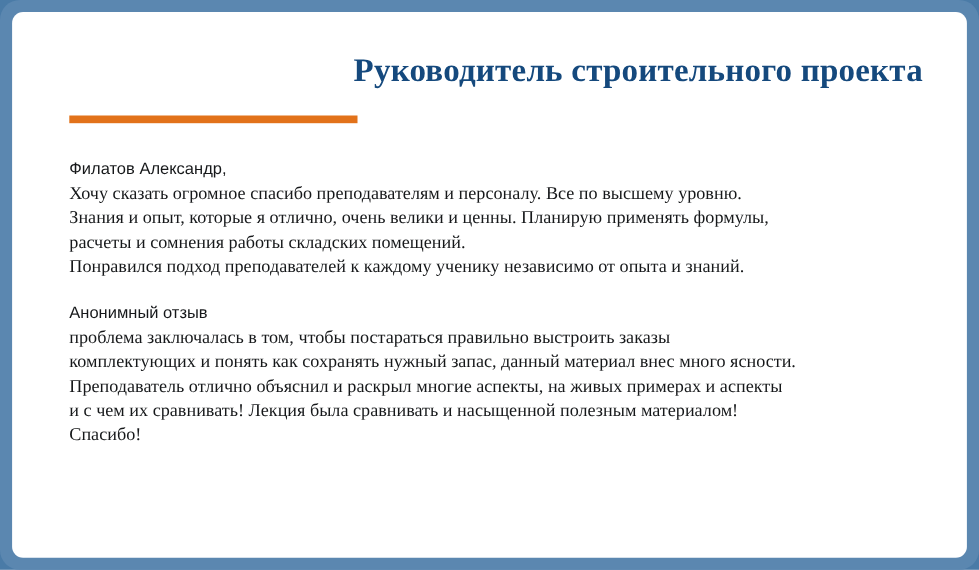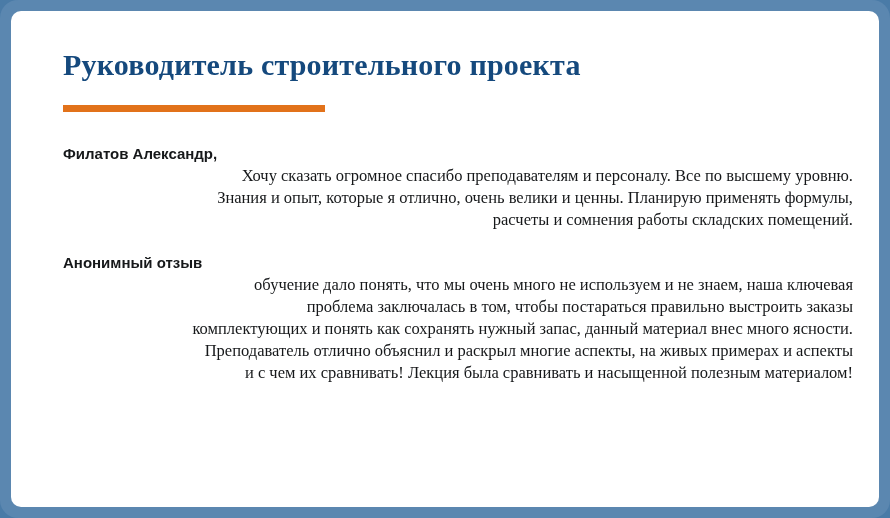--- a/index.html
+++ b/index.html
@@ -41,52 +41,53 @@
   }
   .slide-title {
     font-family: "Liberation Serif", serif;
     font-weight: bold;
     font-size: 30px;
     color: #15497d;
     letter-spacing: 0.2px;
     line-height: 1.2;
     margin: 0;
     white-space: nowrap;
+    text-align: right;
   }
   .accent-bar {
     margin-top: 22px;
     width: 262px;
     height: 7px;
     background: #e2721a;
   }
   .testimonials {
     margin-top: 32px;
     width: 790px;
   }
   .block {
     margin-bottom: 22px;
   }
   .block:last-child {
     margin-bottom: 16px;
   }
   .author {
     font-family: "Liberation Sans", sans-serif;
-    font-weight: bold;
+    font-weight: normal;
     font-size: 15px;
     color: #16181a;
     line-height: 1.35;
     margin: 0 0 1px 0;
   }
   .body-text {
     font-family: "Liberation Serif", serif;
     font-size: 16.5px;
     color: #16181a;
     line-height: 1.33;
     margin: 0;
-    text-align: right;
+    text-align: left;
   }
   .body-text .line {
     display: block;
   }
 </style>
 </head>
 <body>
 
 <div class="slide-frame">
   <div class="slide-inner">
@@ -97,30 +98,31 @@
       <div class="accent-bar"></div>
 
       <div class="testimonials">
 
         <div class="block">
           <p class="author">Филатов Александр,</p>
           <p class="body-text">
             <span class="line">Хочу сказать огромное спасибо преподавателям и персоналу. Все по высшему уровню.</span>
             <span class="line">Знания и опыт, которые я отлично, очень велики и ценны. Планирую применять формулы,</span>
             <span class="line">расчеты и сомнения работы складских помещений.</span>
+            <span class="line">Понравился подход преподавателей к каждому ученику независимо от опыта и знаний.</span>
           </p>
         </div>
 
         <div class="block">
           <p class="author">Анонимный отзыв</p>
           <p class="body-text">
-            <span class="line">обучение дало понять, что мы очень много не используем и не знаем, наша ключевая</span>
             <span class="line">проблема заключалась в том, чтобы постараться правильно выстроить заказы</span>
             <span class="line">комплектующих и понять как сохранять нужный запас, данный материал внес много ясности.</span>
             <span class="line">Преподаватель  отлично объяснил и раскрыл многие аспекты, на живых примерах и аспекты</span>
             <span class="line">и с чем их сравнивать! Лекция была сравнивать и насыщенной полезным материалом!</span>
+            <span class="line">Спасибо!</span>
           </p>
         </div>
 
       </div>
     </div>
   </div>
 </div>
 
 </body></html>

